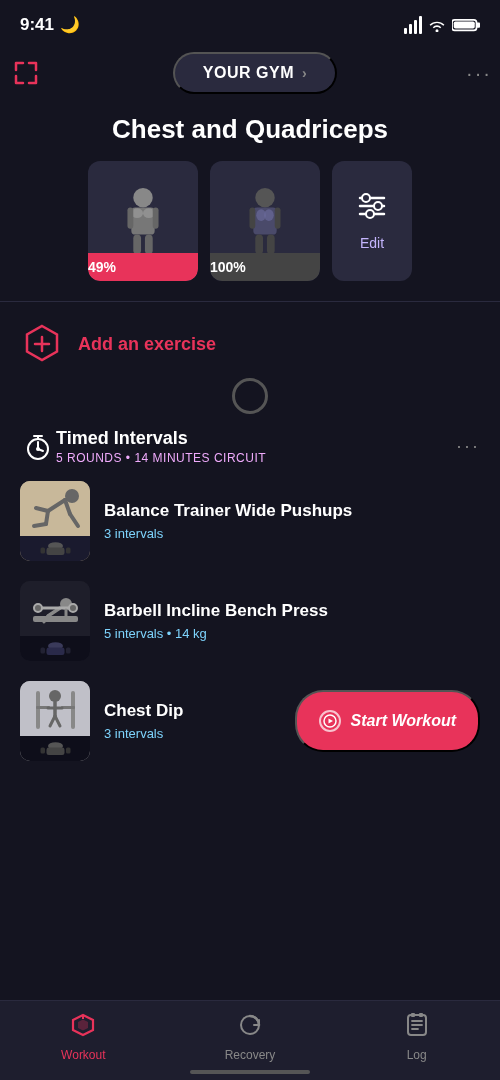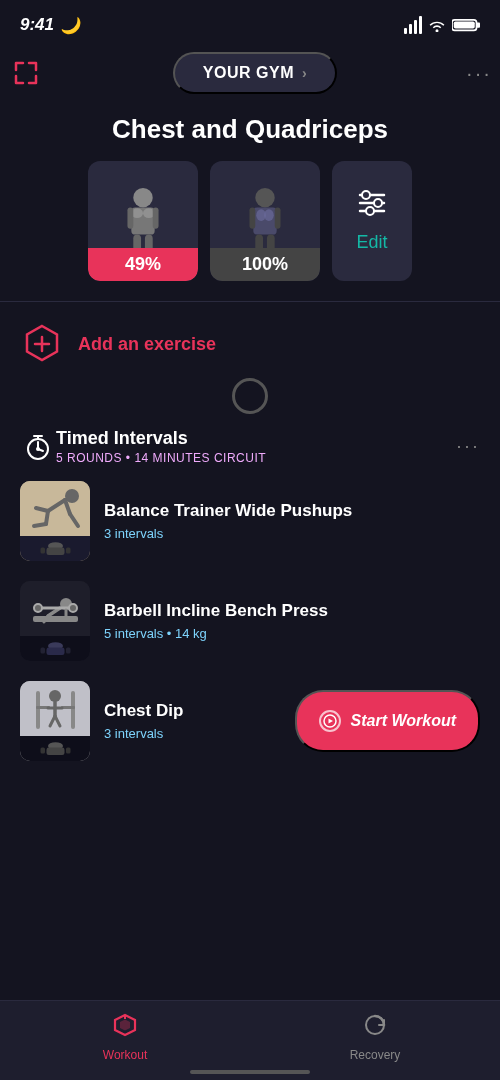--- a/index.html
+++ b/index.html
@@ -100,23 +100,23 @@
       align-items: center;
       justify-content: center;
       position: relative;
       overflow: hidden;
     }
     .muscle-card .badge {
       position: absolute;
       bottom: 0;
       left: 0;
       right: 0;
-      text-align: center;
+      text-align: left;
       padding: 6px 0;
-      font-size: 18px;
+      font-size: 14px;
       font-weight: 700;
       border-radius: 0 0 12px 12px;
     }
     .muscle-card.front .badge { background: #e8335a; }
     .muscle-card.back .badge { background: #444; }
     .muscle-svg {
       width: 60px;
       height: 70px;
     }
     .edit-card {
@@ -124,22 +124,22 @@
       border-radius: 12px;
       width: 80px;
       height: 120px;
       display: flex;
       flex-direction: column;
       align-items: center;
       justify-content: center;
       gap: 8px;
     }
     .edit-card .edit-label {
-      font-size: 18px;
-      color: #14b8a6;
+      font-size: 14px;
+      color: #c4b5fd;
     }
     .sliders-icon {
       font-size: 28px;
       color: #fff;
     }
 
     
     .divider {
       height: 1px;
       background: #2a2a3e;
@@ -343,21 +343,21 @@
 
     
     .thumb-bg-1 { background: linear-gradient(135deg, #c8b89a, #b0a080); }
     .thumb-bg-2 { background: linear-gradient(135deg, #2a2a3a, #3a3a4a); }
     .thumb-bg-3 { background: linear-gradient(135deg, #c0c0c0, #a0a0a0); }
   </style>
 </head>
 <body>
 
 <div class="status-bar">
-  <div style="display:flex;align-items:center;gap:6px;font-style:italic;">
+  <div style="display:flex;align-items:flex-start;gap:6px;">
     <span class="status-time">9:41</span>
     <span class="moon-icon">🌙</span>
   </div>
   <div class="status-icons">
 
     <div class="signal-bars">
       <div class="bar" style="height:6px;"></div>
       <div class="bar" style="height:10px;"></div>
       <div class="bar" style="height:14px;"></div>
       <div class="bar" style="height:18px;"></div>
@@ -591,15 +591,28 @@
     <div class="nav-icon">
       <svg width="28" height="26" viewBox="0 0 28 26" fill="none">
         <circle cx="14" cy="13" r="9" stroke="#888" stroke-width="2"></circle>
         <path d="M14 4 A9 9 0 0 1 23 13" stroke="#888" stroke-width="2.5" stroke-linecap="round" fill="none"></path>
         <polyline points="23,8 23,13 18,13" stroke="#888" stroke-width="2" stroke-linecap="round" stroke-linejoin="round" fill="none"></polyline>
       </svg>
     </div>
     <span class="nav-label">Recovery</span>
   </div>
 
+  <div class="nav-item">
+    <div class="nav-icon">
+      <svg width="26" height="26" viewBox="0 0 26 26" fill="none">
+        <rect x="4" y="3" width="18" height="20" rx="3" stroke="#888" stroke-width="2" fill="none"></rect>
+        <line x1="8" y1="9" x2="18" y2="9" stroke="#888" stroke-width="1.8" stroke-linecap="round"></line>
+        <line x1="8" y1="13" x2="18" y2="13" stroke="#888" stroke-width="1.8" stroke-linecap="round"></line>
+        <line x1="8" y1="17" x2="14" y2="17" stroke="#888" stroke-width="1.8" stroke-linecap="round"></line>
+        <rect x="7" y="1" width="4" height="4" rx="1" fill="#888"></rect>
+        <rect x="15" y="1" width="4" height="4" rx="1" fill="#888"></rect>
+      </svg>
+    </div>
+    <span class="nav-label">Log</span>
+  </div>
 
   <div class="home-indicator"></div>
 </div>
 
 </body></html>

